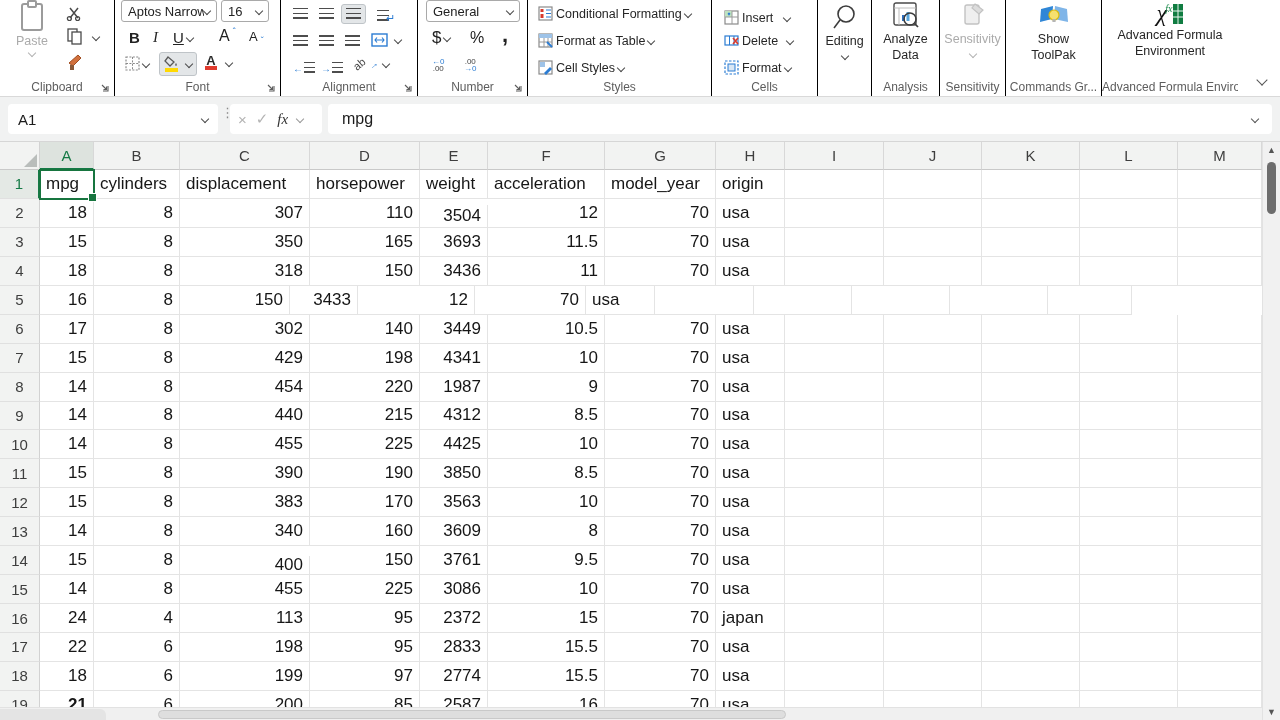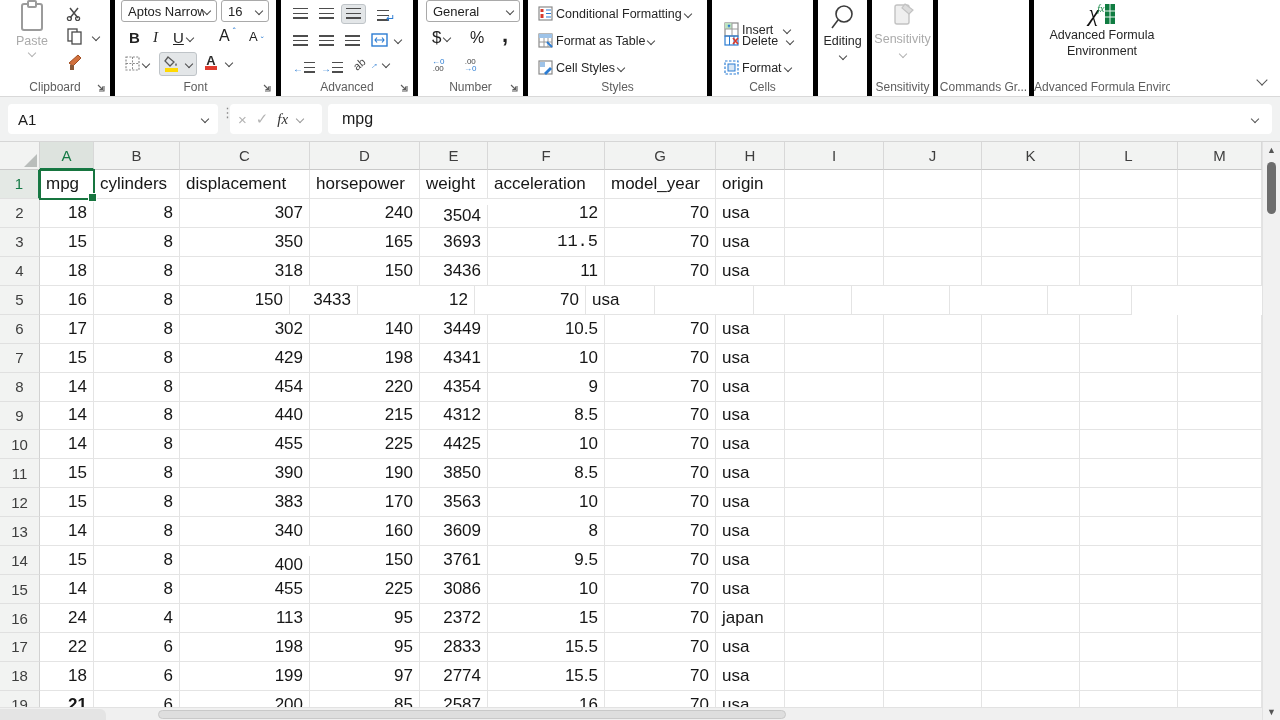--- a/index.html
+++ b/index.html
@@ -1,21 +1,21 @@
 <!DOCTYPE html>
 <html><head>
 <meta charset="utf-8">
 <style>
   html,body{margin:0;padding:0;}
   body{width:1280px;height:720px;overflow:hidden;font-family:"Liberation Sans",sans-serif;background:#fff;-webkit-font-smoothing:antialiased;}
   .app{position:relative;width:1280px;height:720px;background:#fff;}
 
   
   .ribbon{position:absolute;left:0;top:0;width:1280px;height:96px;background:#fff;border-bottom:1px solid #d9d9d9;display:flex;}
-  .rgroup{position:relative;height:96px;border-right:5px solid #000000;box-sizing:border-box;flex:none;}
+  .rgroup{position:relative;height:96px;border-right:1px solid #000000;box-sizing:border-box;flex:none;}
   .rg-label{position:absolute;bottom:2px;left:0;right:0;text-align:center;font-size:12px;color:#5d5d5d;white-space:nowrap;overflow:hidden;}
   .launcher{position:absolute;bottom:4px;right:5px;width:10px;height:10px;}
   .chev{display:inline-block;width:5px;height:5px;border-right:1.4px solid #4a4a4a;border-bottom:1.4px solid #4a4a4a;transform:rotate(45deg);vertical-align:middle;}
   .chev.dis{border-color:#b3b3b3;}
   .combo{position:absolute;background:#fff;border:1px solid #a9a9a9;border-radius:3px;font-size:13px;color:#222;display:flex;align-items:center;padding:0 6px;box-sizing:border-box;height:22px;}
   .combo .chev{margin-left:auto;}
   .ibtn{position:absolute;display:flex;align-items:center;gap:3px;cursor:default;}
   .mini{font-size:12.5px;color:#262626;white-space:nowrap;}
   .lines-icon{width:15px;height:12px;background:repeating-linear-gradient(#4d4d4d 0 1.5px,transparent 1.5px 4.7px);}
   .selbox{background:#e3e6e8;border:1px solid #bfc4c8;border-radius:3px;padding:3px 4px;}
@@ -211,21 +211,21 @@
       </div>
       <div class="ibtn" style="left:40px;top:62px">
         <span style="color:#2b7cd3;font-size:10px">→</span>
           <span class="lines-icon" style="width:11px;margin-left:-2px"></span>
       </div>
       <div class="ibtn" style="left:72px;top:58px">
         <span style="display:inline-block;transform:rotate(-40deg);font-size:11px;color:#444">ab</span>
         <span style="color:#2b7cd3;font-size:10px;transform:rotate(-40deg)">→</span>
         <span class="chev" style="margin-left:2px"></span>
       </div>
-      <div class="rg-label">Advanced</div>
+      <div class="rg-label">Alignment</div>
       <span class="launcher">
         <svg width="10" height="10" viewBox="0 0 10 10">
             <path d="M9 4 V9 H4 M3 3 L7.5 7.5 M7.5 4.5 V7.5 H4.5" stroke="#5d5d5d" stroke-width="1.1" fill="none"></path>
           </svg>
       </span>
     </div>
 
     <div class="rgroup" style="width:110px">
       <div class="combo" style="left:8px;top:0;width:94px">
         <span>General</span>
@@ -290,21 +290,21 @@
               <path d="M6 13 L12 7 L14 9 L8 15 Z" fill="#2b7cd3"></path>
             </svg>
         </span>
         <span class="mini">Cell Styles</span>
         <span class="chev"></span>
       </div>
       <div class="rg-label">Styles</div>
     </div>
 
     <div class="rgroup" style="width:106px">
-      <div class="ibtn" style="left:12px;top:22px">
+      <div class="ibtn" style="left:12px;top:10px">
         <span>
           <svg width="15" height="15" viewBox="0 0 15 15">
               <rect x="1" y="1" width="13" height="13" fill="none" stroke="#8a8a8a" stroke-width="1.2"></rect>
               <rect x="1" y="1" width="7" height="6" fill="#bfe3c0"></rect>
               <path d="M1 7 H14 M8 1 V14" stroke="#9a9a9a" stroke-width="1"></path>
               <path d="M4 3 L6 5 M6 3 L4 5" stroke="#2b7cd3" stroke-width="1.2"></path>
             </svg>
         </span>
         <span class="mini">Insert</span>
         <span class="chev" style="margin-left:8px"></span>
@@ -339,36 +339,63 @@
           <svg width="26" height="26" viewBox="0 0 26 26">
               <circle cx="14" cy="10" r="8" fill="none" stroke="#3c3c3c" stroke-width="1.6"></circle>
               <path d="M8 16 L2 24" stroke="#3c3c3c" stroke-width="1.6"></path>
             </svg>
         </span>
         <span class="blabel">Editing</span>
         <span class="chev" style="margin-top:3px"></span>
       </div>
     </div>
 
+    <div class="rgroup" style="width:68px">
+      <div class="bigbtn" style="top:2px">
+        <span>
+          <svg width="26" height="26" viewBox="0 0 26 26">
+              <rect x="1" y="1" width="22" height="22" rx="2" fill="#fff" stroke="#4a4a4a" stroke-width="1.4"></rect>
+              <path d="M1 6 H23 M6 6 V23" stroke="#bdbdbd" stroke-width="1"></path>
+              <rect x="9" y="13" width="3" height="6" fill="#2f6fbe"></rect>
+              <rect x="13.5" y="10" width="3" height="9" fill="#58a6dd"></rect>
+              <circle cx="17" cy="17" r="6" fill="none" stroke="#3c3c3c" stroke-width="1.5"></circle>
+              <path d="M21.5 21.5 L25 25" stroke="#3c3c3c" stroke-width="1.7"></path>
+            </svg>
+        </span>
+        <span class="blabel" style="width:56px">Analyze Data</span>
+      </div>
+      <div class="rg-label">Analysis</div>
+    </div>
 
     <div class="rgroup" style="width:66px">
       <div class="bigbtn" style="top:2px">
         <span>
           <svg width="24" height="26" viewBox="0 0 24 26">
               <rect x="4" y="3" width="14" height="19" rx="2" fill="#efefef" stroke="#c2c2c2" stroke-width="1.4"></rect>
               <path d="M14 2 L22 8 L18 12 L11 6 Z" fill="#dcdcdc" stroke="#c2c2c2" stroke-width="1.2"></path>
             </svg>
         </span>
         <span class="blabel dis-t">Sensitivity</span>
         <span class="chev dis" style="margin-top:3px"></span>
       </div>
       <div class="rg-label">Sensitivity</div>
     </div>
 
     <div class="rgroup" style="width:96px">
+      <div class="bigbtn" style="top:4px">
+        <span>
+          <svg width="30" height="24" viewBox="0 0 30 24">
+              <polygon points="2,5 14,2 13,15 1,18" fill="#2f86d6"></polygon>
+              <polygon points="16,2 28,5 29,18 15,15" fill="#7fb5e8"></polygon>
+              <circle cx="15" cy="11" r="5" fill="#f7e06e" stroke="#d9b80f" stroke-width="1.2"></circle>
+              <rect x="13.4" y="15" width="3.2" height="3" fill="#b5b5b5"></rect>
+            </svg>
+        </span>
+        <span class="blabel" style="width:60px">Show ToolPak</span>
+      </div>
       <div class="rg-label">Commands Gr...</div>
     </div>
 
     <div class="rgroup" style="width:136px;border-right:none">
       <div class="bigbtn" style="top:2px">
         <span style="display:flex;align-items:flex-end">
           <span style="font-family:'Liberation Serif',serif;font-style:italic;font-size:24px;line-height:22px;color:#111">χ</span>
           <span style="font-family:'Liberation Serif',serif;font-style:italic;font-size:10px;color:#1a8a4a;margin-left:-2px;margin-bottom:10px">fx</span>
           <svg width="10" height="20" viewBox="0 0 10 20" style="margin-left:1px">
               <rect x="0" y="0" width="10" height="20" fill="#107c41"></rect>
@@ -435,39 +462,39 @@
           <div class="cell" style="width: 98px;"></div>
           <div class="cell" style="width: 98px;"></div>
           <div class="cell" style="width: 98px;"></div>
           <div class="cell" style="width: 84px;"></div>
         </div>
         <div class="grow">
           <div class="rowh">2</div>
           <div class="cell num" style="width: 54px;">18</div>
           <div class="cell num" style="width: 86px;">8</div>
           <div class="cell num" style="width: 130px;">307</div>
-          <div class="cell num" style="width: 110px;">240</div>
+          <div class="cell num" style="width: 110px;">110</div>
           <div class="cell num" style="width: 68px; margin-top: 6px;">3504</div>
           <div class="cell num" style="width: 117px;">12</div>
           <div class="cell num" style="width: 111px;">70</div>
           <div class="cell" style="width: 69px;">usa</div>
           <div class="cell" style="width: 99px;"></div>
           <div class="cell" style="width: 98px;"></div>
           <div class="cell" style="width: 98px;"></div>
           <div class="cell" style="width: 98px;"></div>
           <div class="cell" style="width: 84px;"></div>
         </div>
         <div class="grow">
           <div class="rowh">3</div>
           <div class="cell num" style="width: 54px;">15</div>
           <div class="cell num" style="width: 86px;">8</div>
           <div class="cell num" style="width: 130px;">350</div>
           <div class="cell num" style="width: 110px;">165</div>
           <div class="cell num" style="width: 68px;">3693</div>
-          <div class="cell num" style="width: 117px; font-family: Liberation Mono, monospace;">11.5</div>
+          <div class="cell num" style="width: 117px;">11.5</div>
           <div class="cell num" style="width: 111px;">70</div>
           <div class="cell" style="width: 69px;">usa</div>
           <div class="cell" style="width: 99px;"></div>
           <div class="cell" style="width: 98px;"></div>
           <div class="cell" style="width: 98px;"></div>
           <div class="cell" style="width: 98px;"></div>
           <div class="cell" style="width: 84px;"></div>
         </div>
         <div class="grow">
           <div class="rowh">4</div>
@@ -531,21 +558,21 @@
           <div class="cell" style="width: 98px;"></div>
           <div class="cell" style="width: 98px;"></div>
           <div class="cell" style="width: 84px;"></div>
         </div>
         <div class="grow">
           <div class="rowh">8</div>
           <div class="cell num" style="width: 54px;">14</div>
           <div class="cell num" style="width: 86px;">8</div>
           <div class="cell num" style="width: 130px;">454</div>
           <div class="cell num" style="width: 110px;">220</div>
-          <div class="cell num" style="width: 68px;">4354</div>
+          <div class="cell num" style="width: 68px;">1987</div>
           <div class="cell num" style="width: 117px;">9</div>
           <div class="cell num" style="width: 111px;">70</div>
           <div class="cell" style="width: 69px;">usa</div>
           <div class="cell" style="width: 99px;"></div>
           <div class="cell" style="width: 98px;"></div>
           <div class="cell" style="width: 98px;"></div>
           <div class="cell" style="width: 98px;"></div>
           <div class="cell" style="width: 84px;"></div>
         </div>
         <div class="grow">

